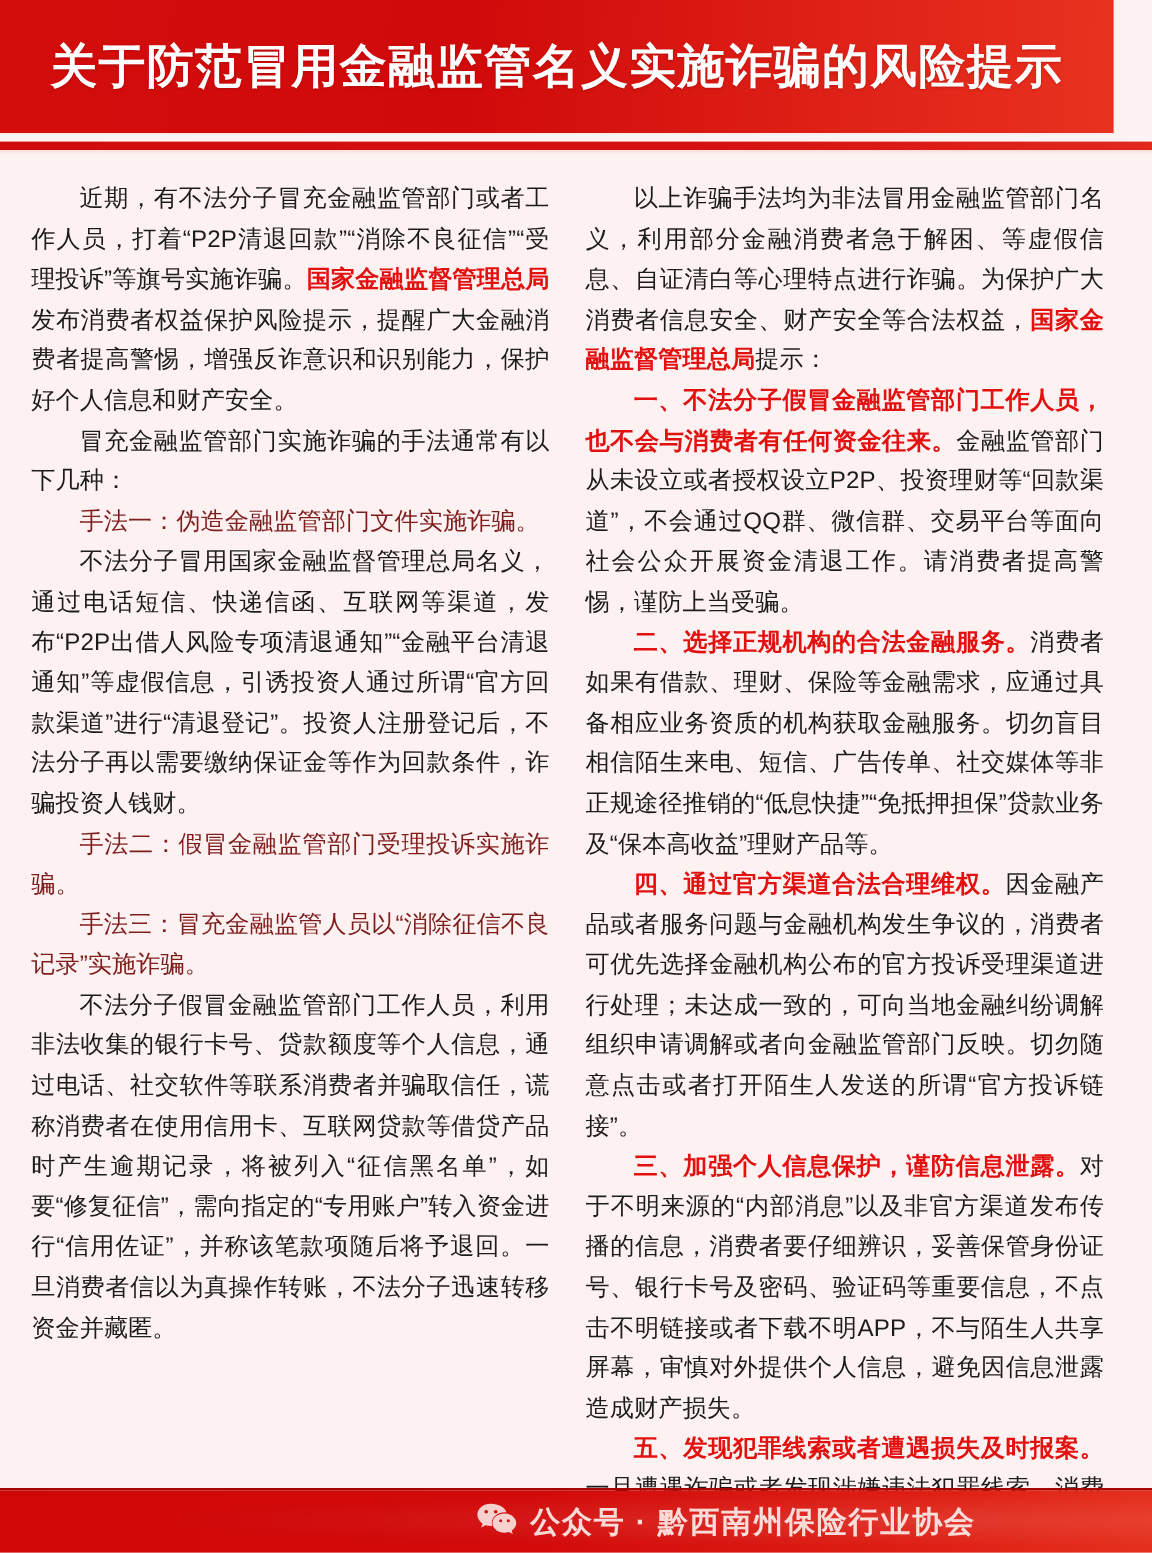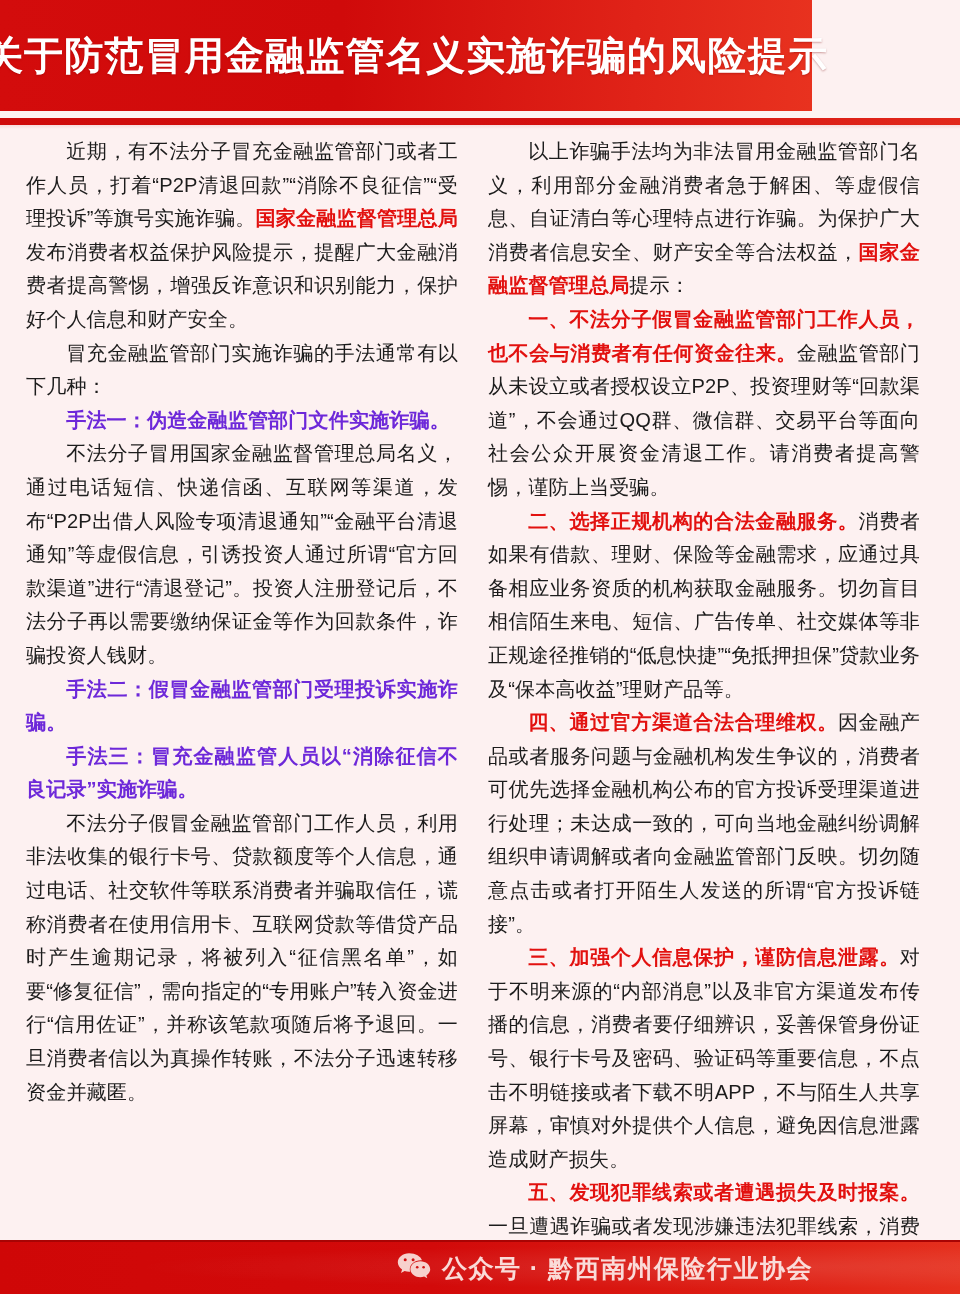--- a/index.html
+++ b/index.html
@@ -6,21 +6,21 @@
   html,body { width:960px; height:1294px; }
   body {
     font-family:"Liberation Sans","DejaVu Sans",sans-serif;
     background:#fdf1f1;
     position:relative;
     overflow:hidden;
   }
 
   
   .header-block{
-    position:absolute; top:0; left:0; width:812px; height:111px;
+    position:absolute; top:0; left:0; width:928px; height:111px;
     background:linear-gradient(92deg,#d30c0c 0%,#d00a0a 42%,#e02318 78%,#e8321f 100%);
     display:flex; align-items:center; justify-content:center;
   }
   .header-title{
     color:#ffffff;
     font-size:39px;
     font-weight:bold;
     letter-spacing:1.2px;
     line-height:1;
     white-space:nowrap;
@@ -34,38 +34,38 @@
     position:absolute; top:118px; left:0; width:960px; height:7px;
     background:linear-gradient(92deg,#cf0b0b 0%,#d41010 60%,#e2291c 100%);
   }
   .header-stripe-shadow{
     position:absolute; top:125px; left:0; width:960px; height:4px;
     background:linear-gradient(#f6dcdc,#fdf1f1);
   }
 
   
   .content{
-    position:absolute; top:135px; left:0; width:960px; height:1080px;
+    position:absolute; top:150px; left:0; width:960px; height:1080px;
     padding:0 26px;
     display:flex;
     gap:30px;
   }
   .col{
     width:432px;
     font-size:20.1px;
     line-height:33.6px;
     color:#1c1c1c;
     text-align:justify;
     text-justify:inter-ideograph;
     letter-spacing:.1px;
   }
   .col p{ margin:0; }
   .col p.indent{ text-indent:2em; }
   .hl{ color:#e2110f; font-weight:bold; }
-  .subhead{ color:#6d28d9; font-weight:bold; text-indent:2em; }
+  .subhead{ color:#7f1d1d; font-weight:normal; text-indent:2em; }
   .numhead{ color:#e2110f; font-weight:bold; }
 
   
   .footer{
     position:absolute; left:0; bottom:0; width:960px; height:54px;
     background:linear-gradient(92deg,#cf0707 0%,#d20a0a 45%,#de1f14 80%,#e5301e 100%);
     display:flex; align-items:center; justify-content:center;
     border-top:2px solid #a80404;
   }
   .footer-inner{

